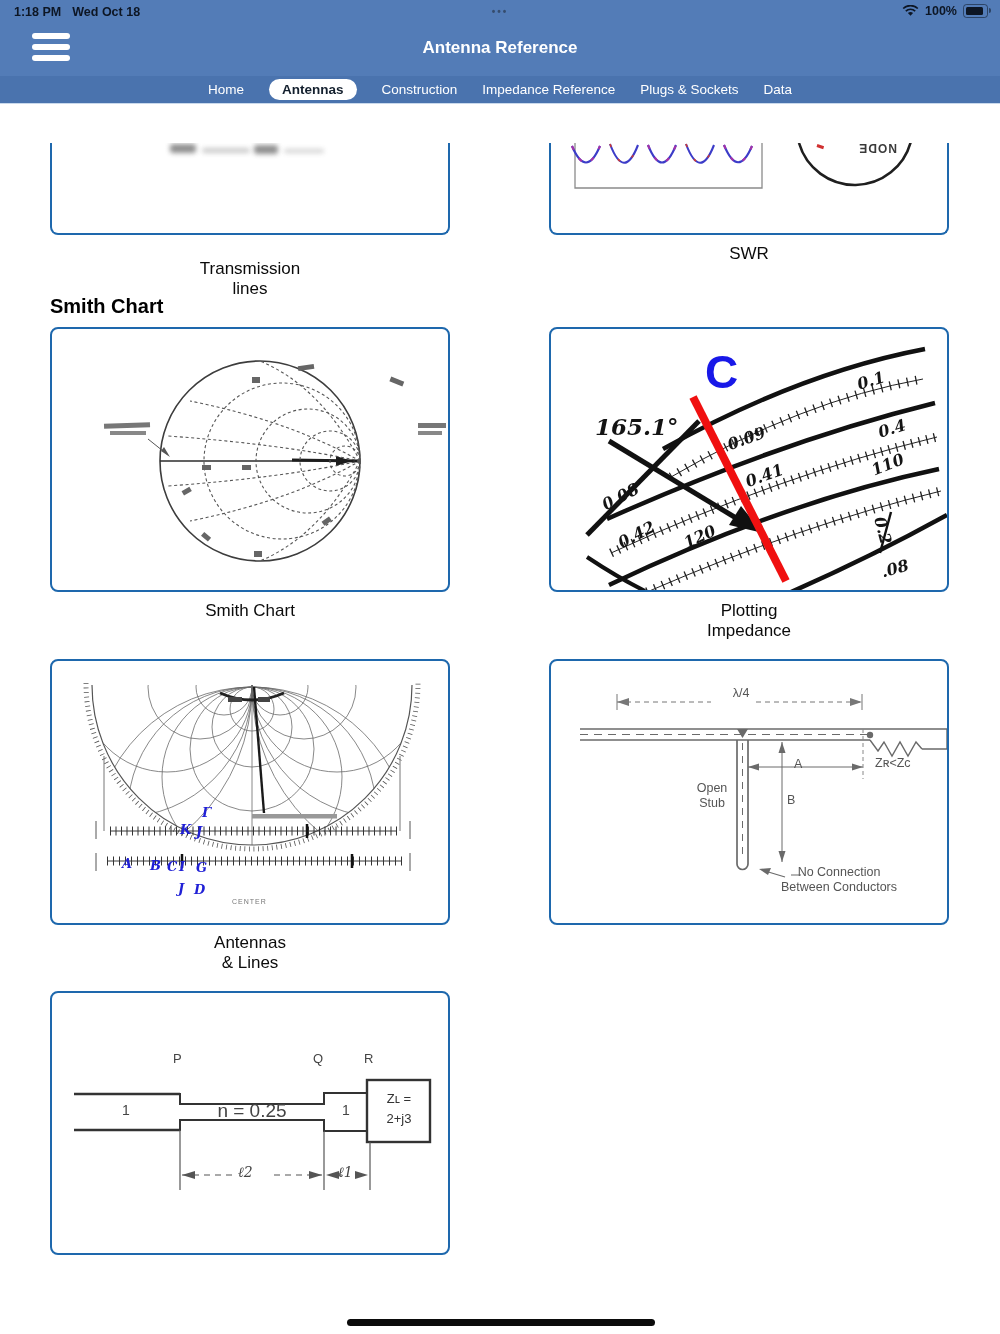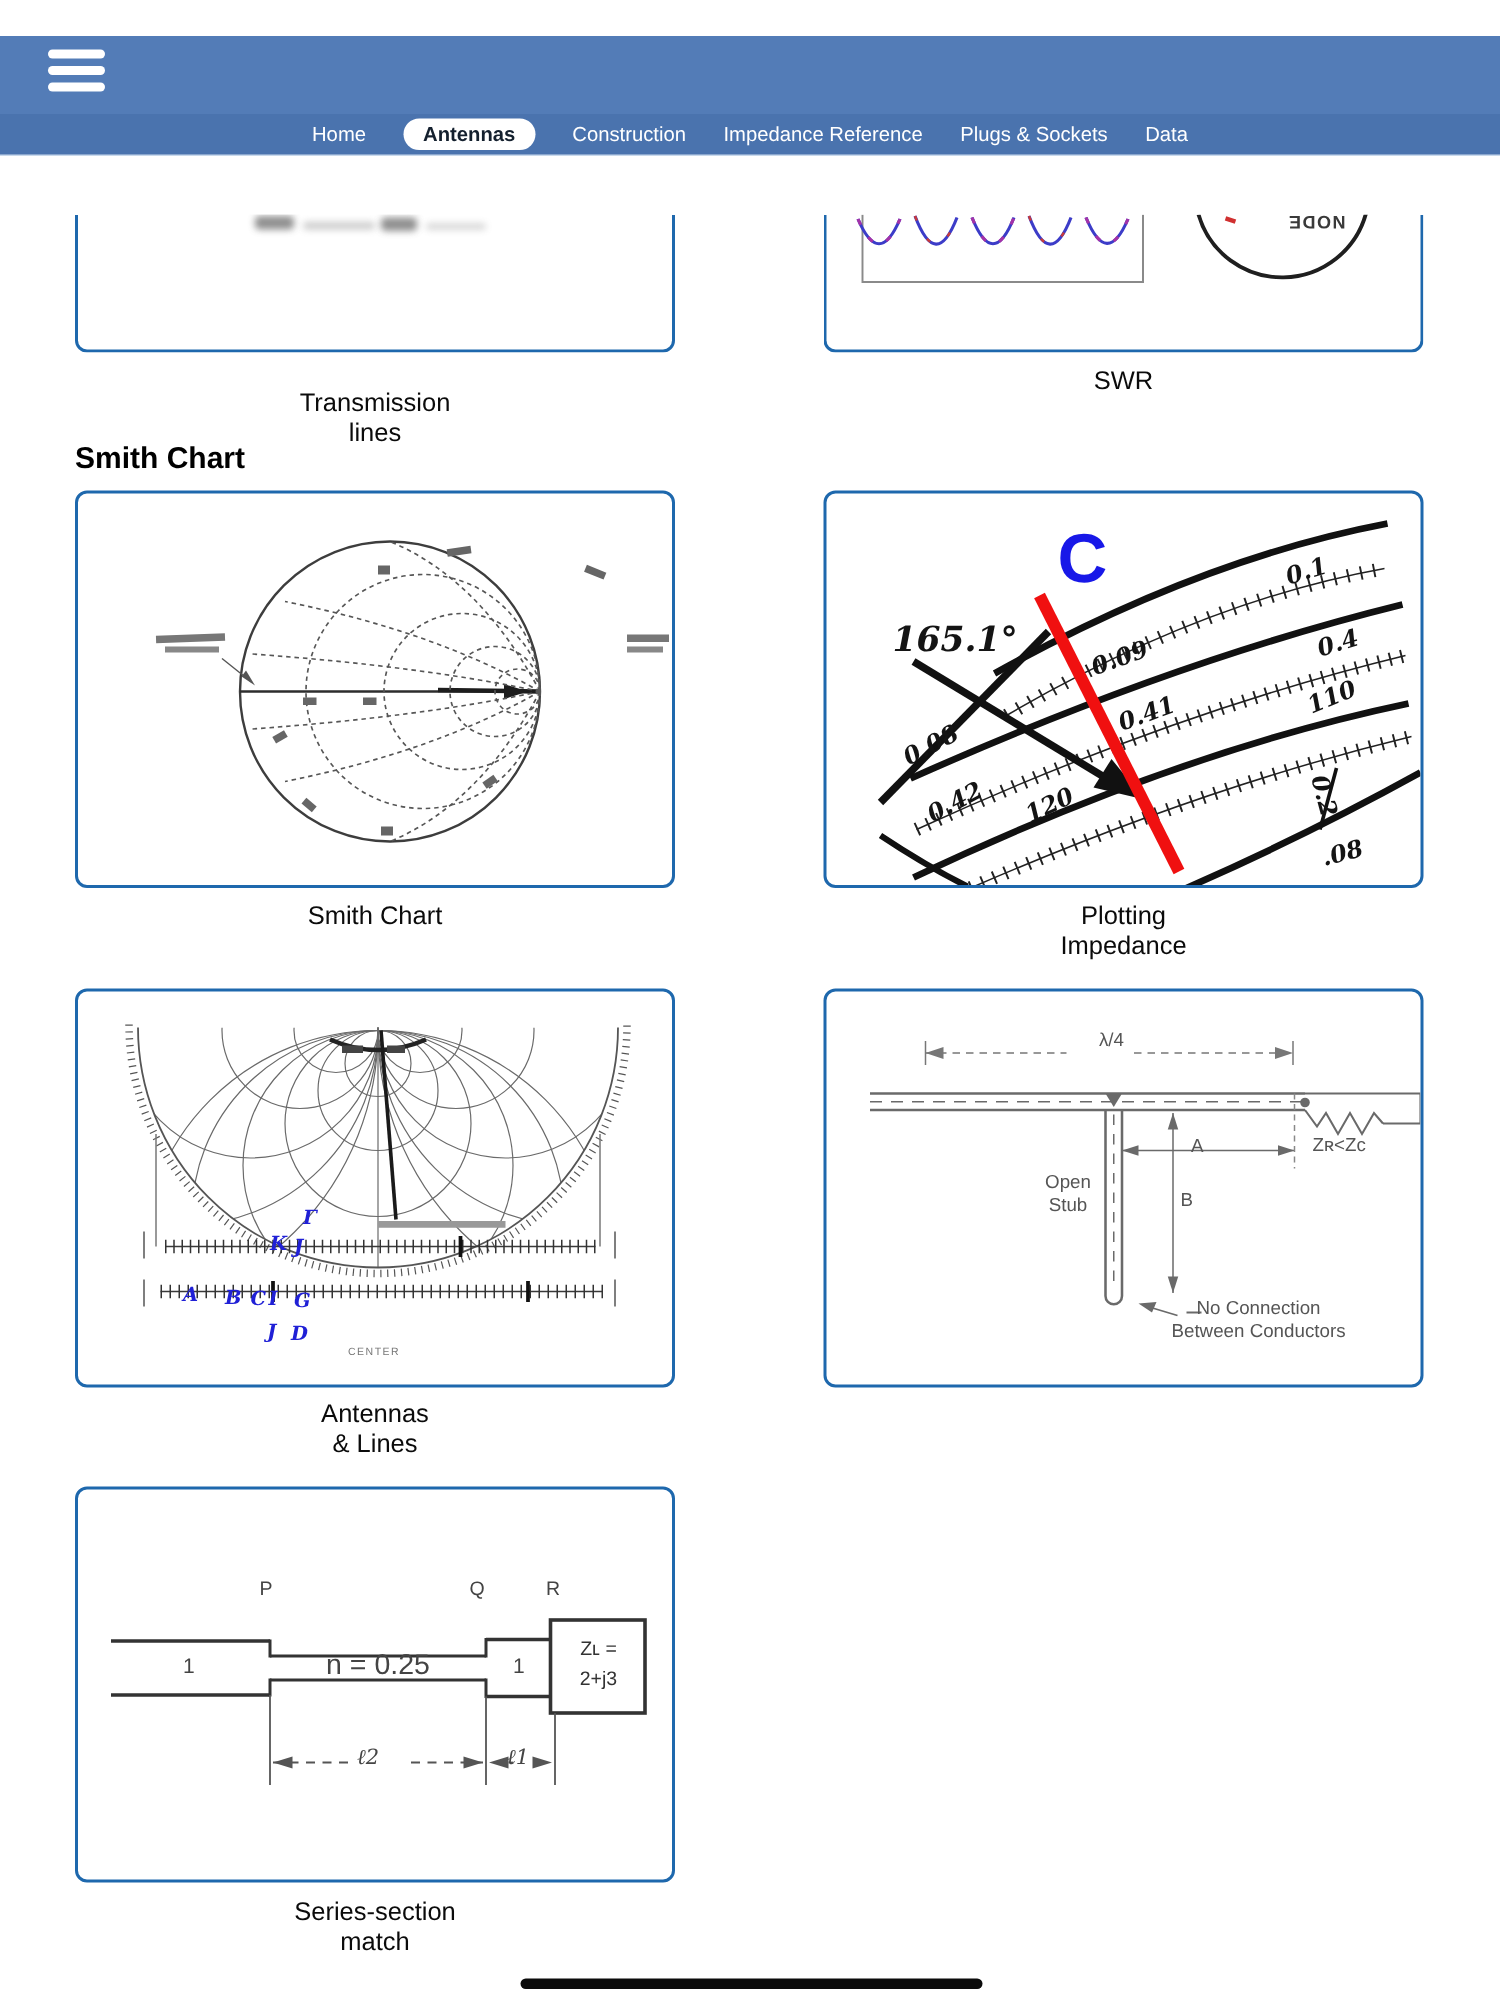--- a/index.html
+++ b/index.html
@@ -44,27 +44,47 @@
   
   .smudge{position:absolute;background:#6a6a6a;border-radius:3px;filter:blur(2.5px);opacity:.75;}
   #home-indicator{position:absolute;left:347px;top:1319px;width:308px;height:7px;border-radius:4px;
     background:#0b0b0b;cursor:pointer;}
 </style>
 </head>
 <body>
 
 <div id="screen">
 
+  <div id="statusbar">
+    <div class="sb-left">
+      <span>1:18 PM</span>
+      <span>Wed Oct 18</span>
+    </div>
+    <div class="sb-dots">•••</div>
+    <div class="sb-right">
+      <svg width="17" height="12" viewBox="0 0 17 12" style="position:static">
+        <path d="M8.5,10.8 L5.9,8.1 a3.8,3.8 0 0 1 5.2,0 Z" fill="#0d1624"></path>
+        <path d="M3.8,6.1 a6.9,6.9 0 0 1 9.4,0" stroke="#0d1624" stroke-width="1.7" fill="none"></path>
+        <path d="M1.2,3.5 a10.6,10.6 0 0 1 14.6,0" stroke="#0d1624" stroke-width="1.7" fill="none"></path>
+      </svg>
+      <span>100%</span>
+      <span class="batt">
+          <span class="fill"></span>
+          <span class="nub"></span>
+        </span>
+    </div>
+  </div>
 
   <div id="header">
     <div id="menu-btn">
       <span></span>
         <span></span>
         <span></span>
     </div>
+    <div id="app-title">Antenna Reference</div>
   </div>
 
   <div id="navbar">
     <span class="nav-item">Home</span>
     <span class="nav-item active">Antennas</span>
     <span class="nav-item">Construction</span>
     <span class="nav-item">Impedance Reference</span>
     <span class="nav-item">Plugs &amp; Sockets</span>
     <span class="nav-item">Data</span>
   </div>
@@ -290,17 +310,15 @@
     <div class="figlabel" style="left:261px;top:58px;font-size:13px;color:#444;">Q</div>
     <div class="figlabel" style="left:312px;top:58px;font-size:13px;color:#444;">R</div>
     <div class="figlabel" style="left:70px;top:110px;font-size:14px;color:#444;">1</div>
     <div class="figlabel" style="left:160px;top:110px;width:80px;text-align:center;font-size:19px;color:#444;">n = 0.25</div>
     <div class="figlabel" style="left:290px;top:110px;font-size:14px;color:#444;">1</div>
     <div class="figlabel" style="left:320px;top:98px;width:54px;text-align:center;font-size:13px;color:#333;">Zʟ =</div>
     <div class="figlabel" style="left:320px;top:118px;width:54px;text-align:center;font-size:13px;color:#333;">2+j3</div>
     <div class="figlabel" style="left:186px;top:172px;font-size:14px;font-style:italic;font-family:'DejaVu Serif',serif;color:#444;">ℓ2</div>
     <div class="figlabel" style="left:286px;top:172px;font-size:14px;font-style:italic;font-family:'DejaVu Serif',serif;color:#444;">ℓ1</div>
   </div>
-  <div class="caption" style="left:50px;top:1265px;">Series-section
-match</div>
 
   <div id="home-indicator"></div>
 </div>
 
 </body></html>

